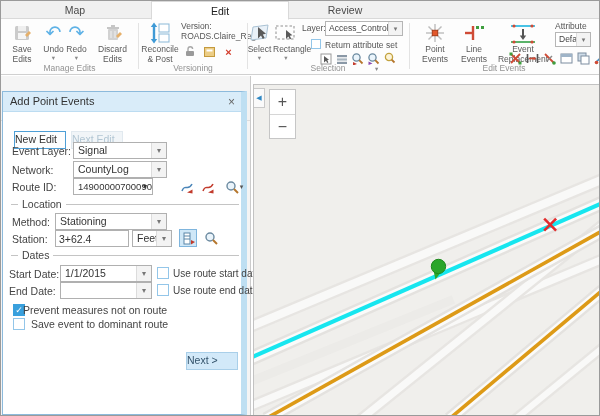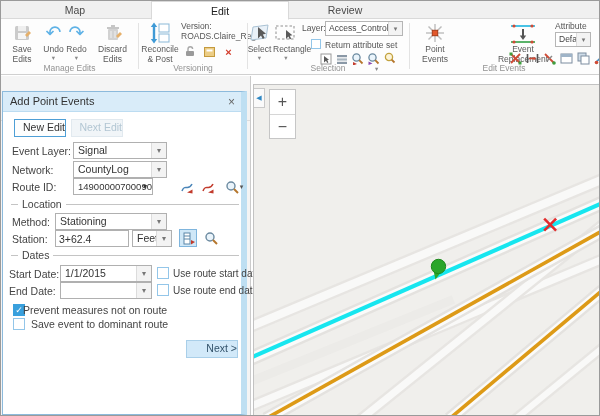--- a/index.html
+++ b/index.html
@@ -34,21 +34,21 @@
   .plabel{position:absolute;font-size:10.5px;color:#444;white-space:nowrap;}
   .combo{position:absolute;height:17px;background:#fff;border:1px solid #b0b0b0;box-sizing:border-box;font-size:10.5px;line-height:15px;padding-left:4px;color:#333;white-space:nowrap;overflow:hidden;}
   .combo .car{position:absolute;right:0;top:0;bottom:0;width:14px;background:#f3f3f3;border-left:1px solid #dcdcdc;color:#777;font-size:8px;text-align:center;line-height:15px;}
   .combo .carplain{position:absolute;right:2px;top:0;bottom:0;width:10px;color:#333;font-size:8px;text-align:center;line-height:15px;}
   .tin{position:absolute;height:17px;border:1px solid #b0b0b0;box-sizing:border-box;font-size:10.5px;padding:0 3px;font-family:inherit;color:#333;background:#fff;}
   .sect{position:absolute;left:8px;width:228px;height:12px;display:flex;align-items:center;gap:4px;color:#444;font-size:10.5px;}
   .sect::before{content:"";width:7px;border-top:1px solid #c4c4c4;}
   .sect::after{content:"";flex:1;border-top:1px solid #c4c4c4;}
   .cb{position:absolute;width:12px;height:12px;border:1px solid #93c6e9;background:#fff;box-sizing:border-box;font-size:9px;line-height:10px;text-align:center;color:#fff;}
   .cb.on{background:#39a0dd;border-color:#39a0dd;}
-  .pbtn{position:absolute;box-sizing:border-box;font-size:10.5px;text-align:right;cursor:default;}
+  .pbtn{position:absolute;box-sizing:border-box;font-size:10.5px;text-align:left;cursor:default;margin-top:12px;}
   .btn-new{border:1px solid #4e9fd6;background:#fdfefe;color:#333;line-height:15px;}
   .btn-nextedit{border:1px solid #e1e9ef;background:#f1f5f8;color:#b2c6d3;line-height:15px;}
   .btn-next{border:1px solid #a9cfe9;background:#d2e9f9;color:#33536b;line-height:15px;}
   .iconbtn{position:absolute;display:flex;align-items:center;justify-content:center;box-sizing:border-box;}
   .hl{background:#cfe7f7;border:1px solid #7fb5dd;}
   
   .map{position:absolute;left:252px;top:9px;right:0;bottom:0;background:#f0efec;border-top:1px solid #c2c2c2;border-left:1px solid #c2c2c2;box-sizing:border-box;overflow:hidden;}
   .map svg.roads{position:absolute;left:0;top:0;width:100%;height:100%;}
   .collapse{position:absolute;left:0;top:3px;width:11px;height:20px;background:#fafafa;border:1px solid #c9c9c9;border-left:none;color:#2f88c4;font-size:7px;line-height:18px;text-align:center;box-sizing:border-box;}
   .zoomctrl{position:absolute;left:15px;top:4px;width:25px;border:1px solid #c6c6c6;background:#fff;}
@@ -209,20 +209,31 @@
             <g stroke="#bcbcbc" stroke-width="1.4">
               <line x1="11" y1="2" x2="11" y2="20"></line>
               <line x1="2" y1="11" x2="20" y2="11"></line>
               <line x1="4.5" y1="4.5" x2="17.5" y2="17.5"></line>
               <line x1="17.5" y1="4.5" x2="4.5" y2="17.5"></line>
             </g>
             <rect x="8.3" y="8.3" width="5.4" height="5.4" fill="#e2572b" stroke="#a83c18"></rect>
           </svg>
       </div>
       <div>Point Events</div>
+    </div>
+    <div class="bigbtn" style="left:456px;width:34px;">
+      <div class="ic">
+        <svg width="22" height="22">
+            <line x1="10" y1="4" x2="10" y2="18" stroke="#cf4b36" stroke-width="2.4"></line>
+            <line x1="2" y1="11" x2="10" y2="11" stroke="#cf4b36" stroke-width="2.4"></line>
+            <rect x="13" y="4" width="3" height="3" fill="#3f9e3f"></rect>
+            <rect x="18" y="4" width="3" height="3" fill="#3f9e3f"></rect>
+          </svg>
+      </div>
+      <div>Line Events</div>
     </div>
     <div class="bigbtn" style="left:492px;width:60px;">
       <div class="ic">
         <svg width="30" height="24">
             <line x1="3" y1="5" x2="27" y2="5" stroke="#49c3e6" stroke-width="2"></line>
             <circle cx="6" cy="5" r="1.6" fill="#cf4b36"></circle>
             <circle cx="24" cy="5" r="1.6" fill="#cf4b36"></circle>
             <line x1="15" y1="8" x2="15" y2="15" stroke="#555" stroke-width="2"></line>
             <polygon points="15,19 11.8,14.5 18.2,14.5" fill="#555"></polygon>
             <line x1="3" y1="21" x2="27" y2="21" stroke="#5ab36a" stroke-width="2"></line>

